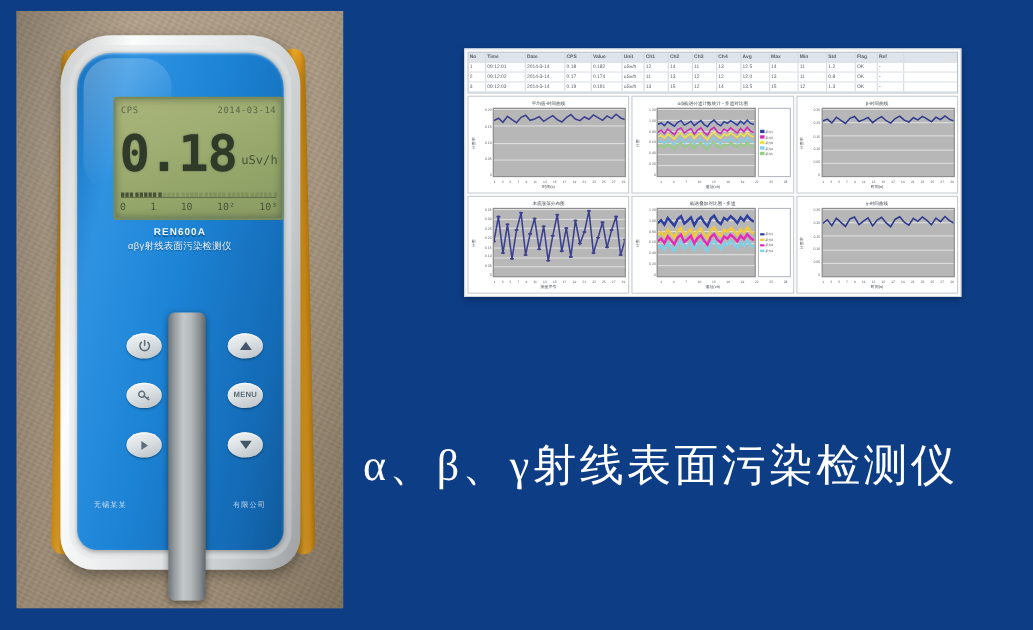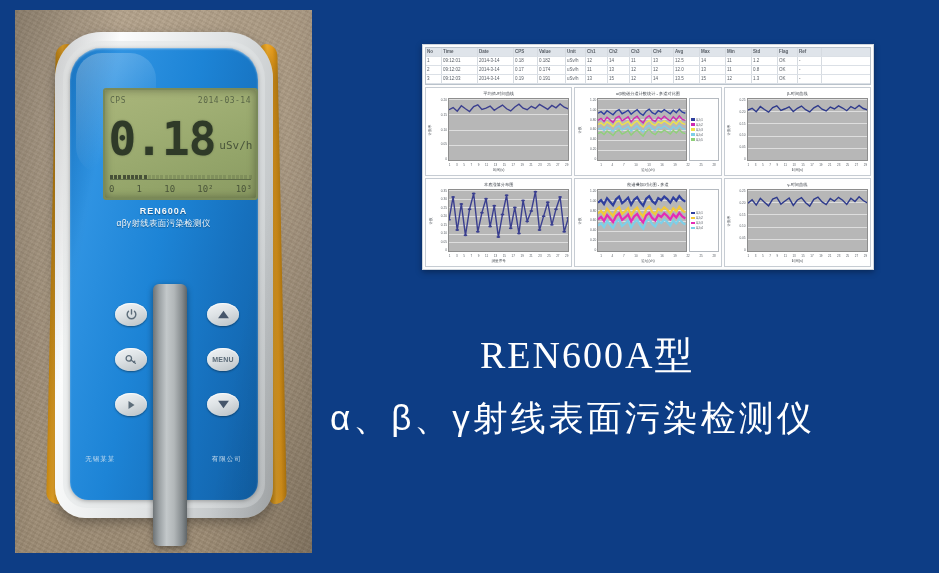--- a/index.html
+++ b/index.html
@@ -206,22 +206,22 @@
     position:absolute;left:330px;top:320px;width:609px;height:180px;
     color:#ffffff;
   }
   .title-main{
     position:absolute;left:150px;top:10px;
     font-family:"Liberation Serif", serif;
     font-size:38px;letter-spacing:2px;white-space:nowrap;
   }
   .title-sub{
     position:absolute;left:0px;top:75px;
-    font-family:Liberation Sans, sans-serif;
-    font-size:35px;letter-spacing:3px;white-space:nowrap;
+    font-family:Liberation Serif, serif;
+    font-size:40px;letter-spacing:3px;white-space:nowrap;
   }
 </style>
 </head>
 <body>
 
 <div class="stage">
 
   <div class="photo">
     <div class="photo-grain"></div>
 
@@ -762,17 +762,16 @@
             <span>25</span>
             <span>27</span>
             <span>29</span>
           </div>
           <div class="ch-xlab">时间(s)</div>
         </div>
       </div>
   </div>
 
   <div class="title-wrap">
-    <div class="title-main">REN600A型</div>
     <div class="title-sub">α、β、γ射线表面污染检测仪</div>
   </div>
 
 </div>
 
 </body></html>

